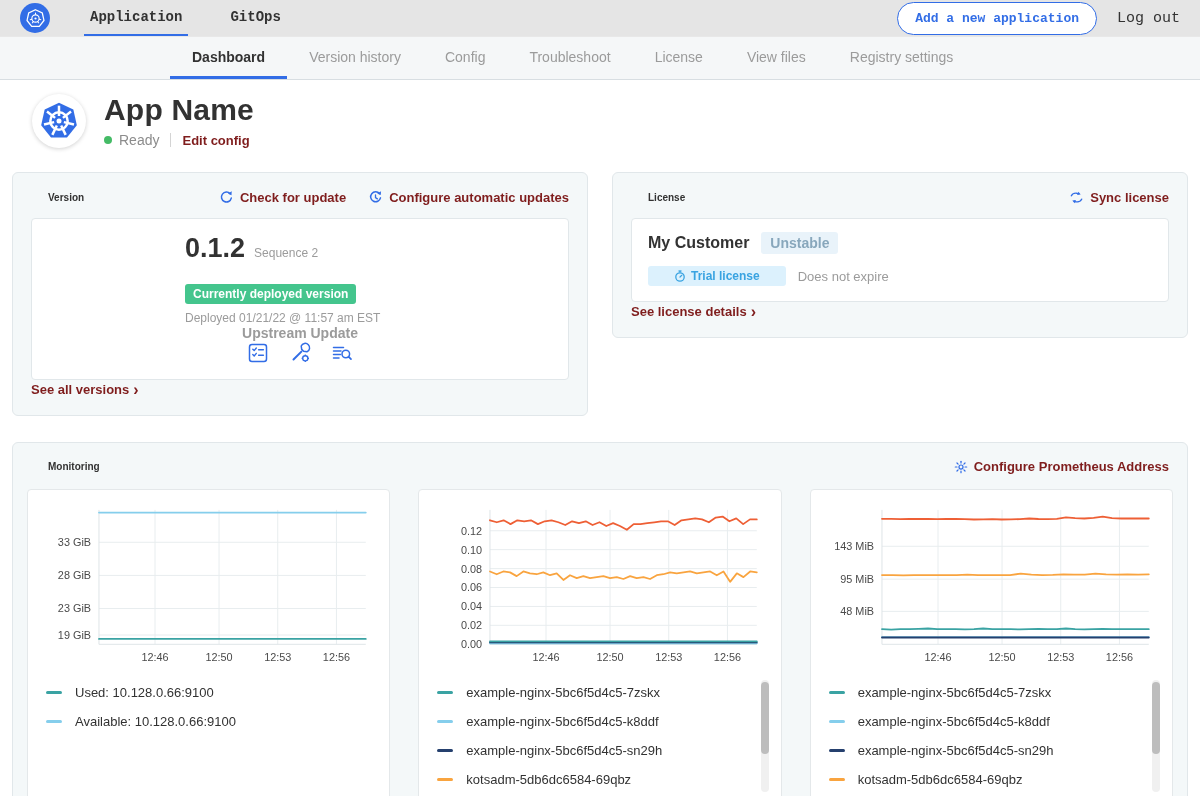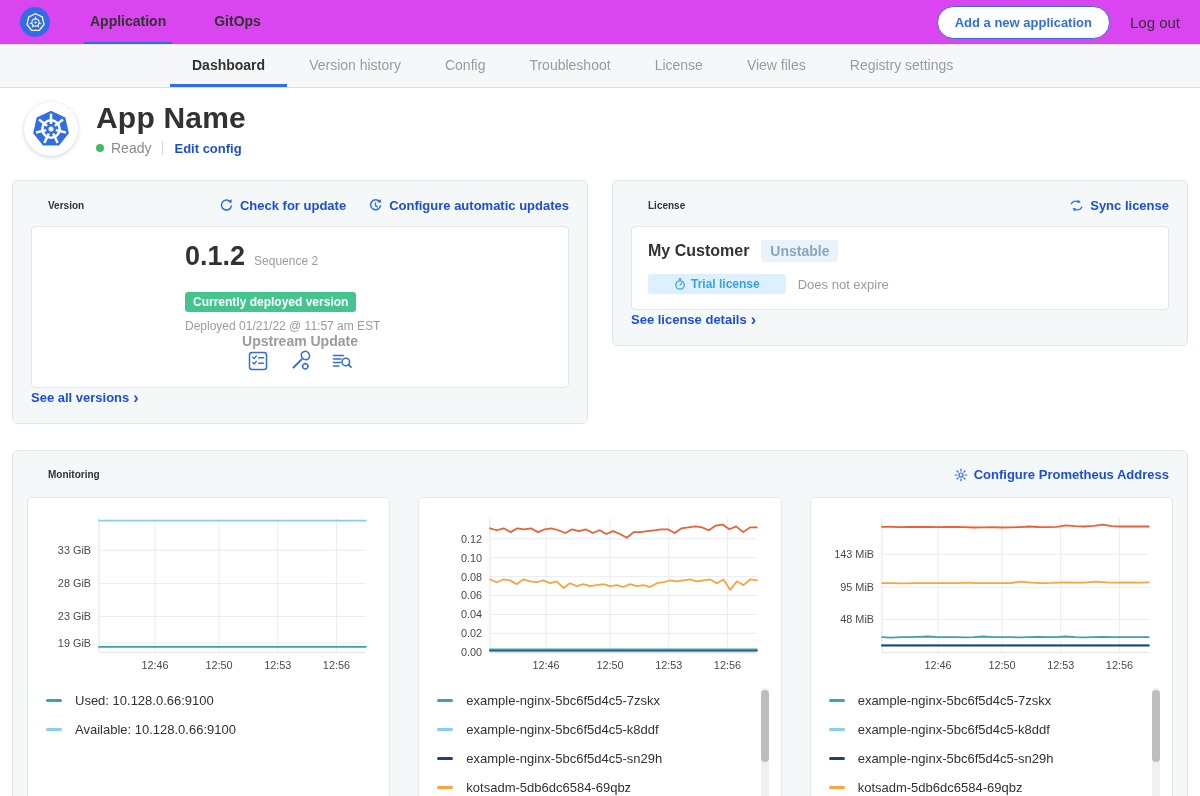--- a/index.html
+++ b/index.html
@@ -1,49 +1,49 @@
 <!DOCTYPE html>
 <html><head>
 <meta charset="utf-8">
 <style>
   * { box-sizing: border-box; margin: 0; padding: 0; }
   html,body { width:1200px; height:796px; background:#ffffff;
     font-family:"Liberation Sans", sans-serif; color:#323232; overflow:hidden; }
 
   
-  .topnav { height:45px; display:flex; align-items:stretch; padding:0 20px;
-    border-bottom:1px solid #e8e8e8; background:#d946ef; }
+  .topnav { height:37px; display:flex; align-items:stretch; padding:0 20px;
+    border-bottom:1px solid #e8e8e8; background:#e5e5e5;font-family:Liberation Mono, monospace; }
   .nav-logo { align-self:center; width:30px; height:30px; border-radius:50%;
     background:#326de6; display:flex; align-items:center; justify-content:center; margin-right:34px; }
   .topnav-tabs { display:flex; align-items:stretch; }
   .topnav-tab { display:flex; align-items:center; padding:0 6px; margin-right:36px;
     font-size:14px; font-weight:bold; color:#323232; border-bottom:2px solid transparent; cursor:pointer; }
   .topnav-tab.active { border-bottom-color:#326de6; }
   .topnav-right { margin-left:auto; display:flex; align-items:center; gap:20px; }
   .add-app-btn { border:1px solid #326de6; color:#326de6; background:#fff; border-radius:17px;
     font-size:13px; font-weight:bold; padding:8px 17px; cursor:pointer; font-family:inherit; }
   .logout { font-size:15px; color:#323232; cursor:pointer; }
 
   
   .subnav { height:43px; background:#f5f7f8; border-bottom:1px solid #d8dee2;
     display:flex; align-items:stretch; padding-left:170px; }
   .subnav-item { display:flex; align-items:center; padding:0 22px; font-size:14px;
     color:#9b9b9b; cursor:pointer; border-bottom:3px solid transparent; }
   .subnav-item.active { color:#323232; font-weight:bold; border-bottom-color:#326de6; }
 
   
-  .app-header { display:flex; align-items:center; gap:18px; padding:13px 24px 14px 24px; }
+  .app-header { display:flex; align-items:center; gap:18px; padding:13px 24px 14px 24px;margin-left:8px; }
   .app-logo { width:54px; height:54px; border-radius:50%; background:#fff;
     box-shadow:0 1px 4px rgba(0,0,0,.18); display:flex; align-items:center; justify-content:center; }
   .app-title { font-size:30px; font-weight:bold; letter-spacing:.2px; }
   .app-status-row { display:flex; align-items:center; margin-top:5px; }
   .status-dot { width:8px; height:8px; border-radius:50%; background:#44bb66; margin-right:7px; }
   .status-text { font-size:14px; color:#8c8c8c; }
   .status-divider { width:1px; height:14px; background:#d4d4d4; margin:0 11px; }
-  .link { color:#1d4ed8; font-weight:bold; cursor:pointer; }
+  .link { color:#7f1d1d; font-weight:bold; cursor:pointer; }
   .edit-config { font-size:13px; }
 
   
   .cards-row { display:flex; gap:24px; margin:10px 12px 0 12px; align-items:flex-start; }
   .panel { background:#f4f8f9; border:1px solid #e1e7ea; border-radius:6px; padding:17px 18px; }
   .panel-version { flex:1; }
   .panel-license { flex:1; }
   .panel-head { display:flex; align-items:center; }
   .panel-title { font-size:10px; font-weight:bold;margin-left:17px; }
   .panel-links { margin-left:auto; display:flex; gap:22px; align-items:center; }

